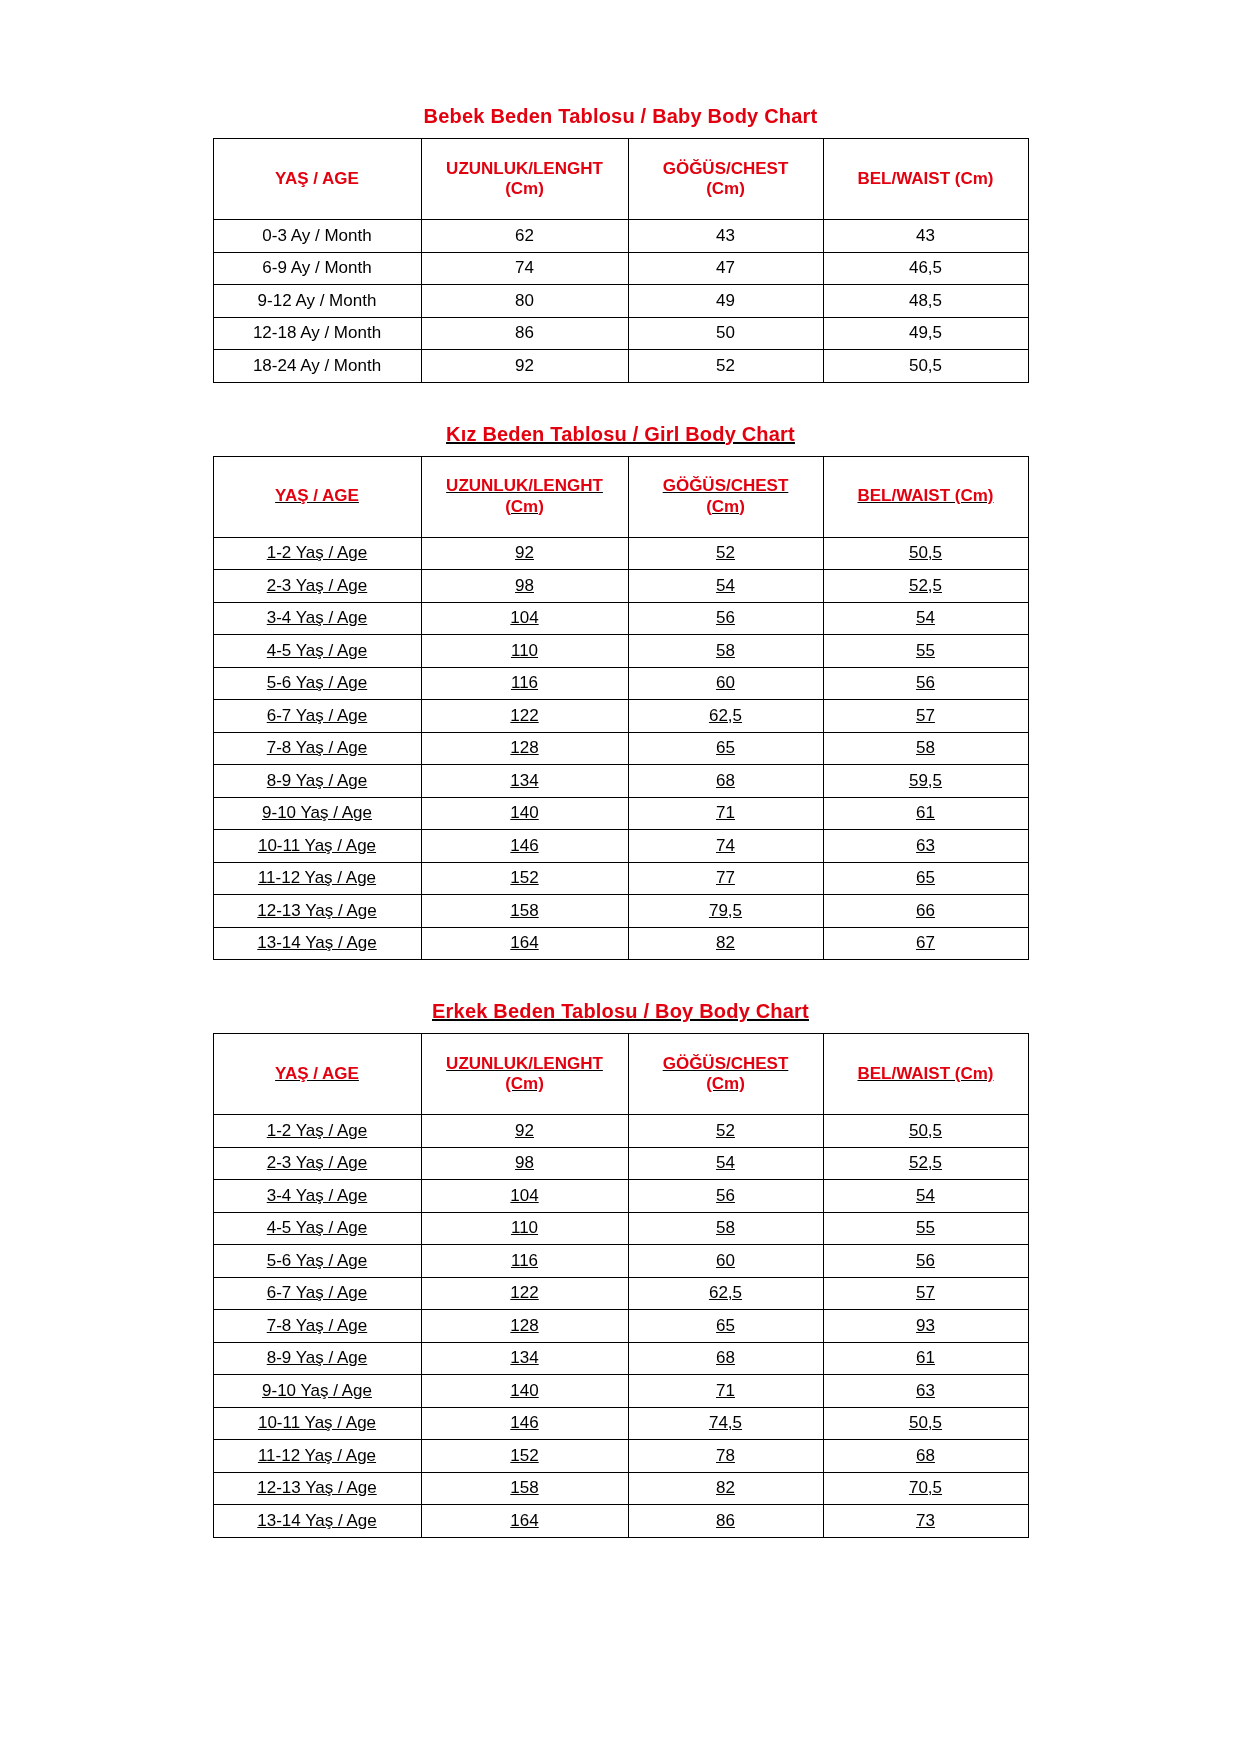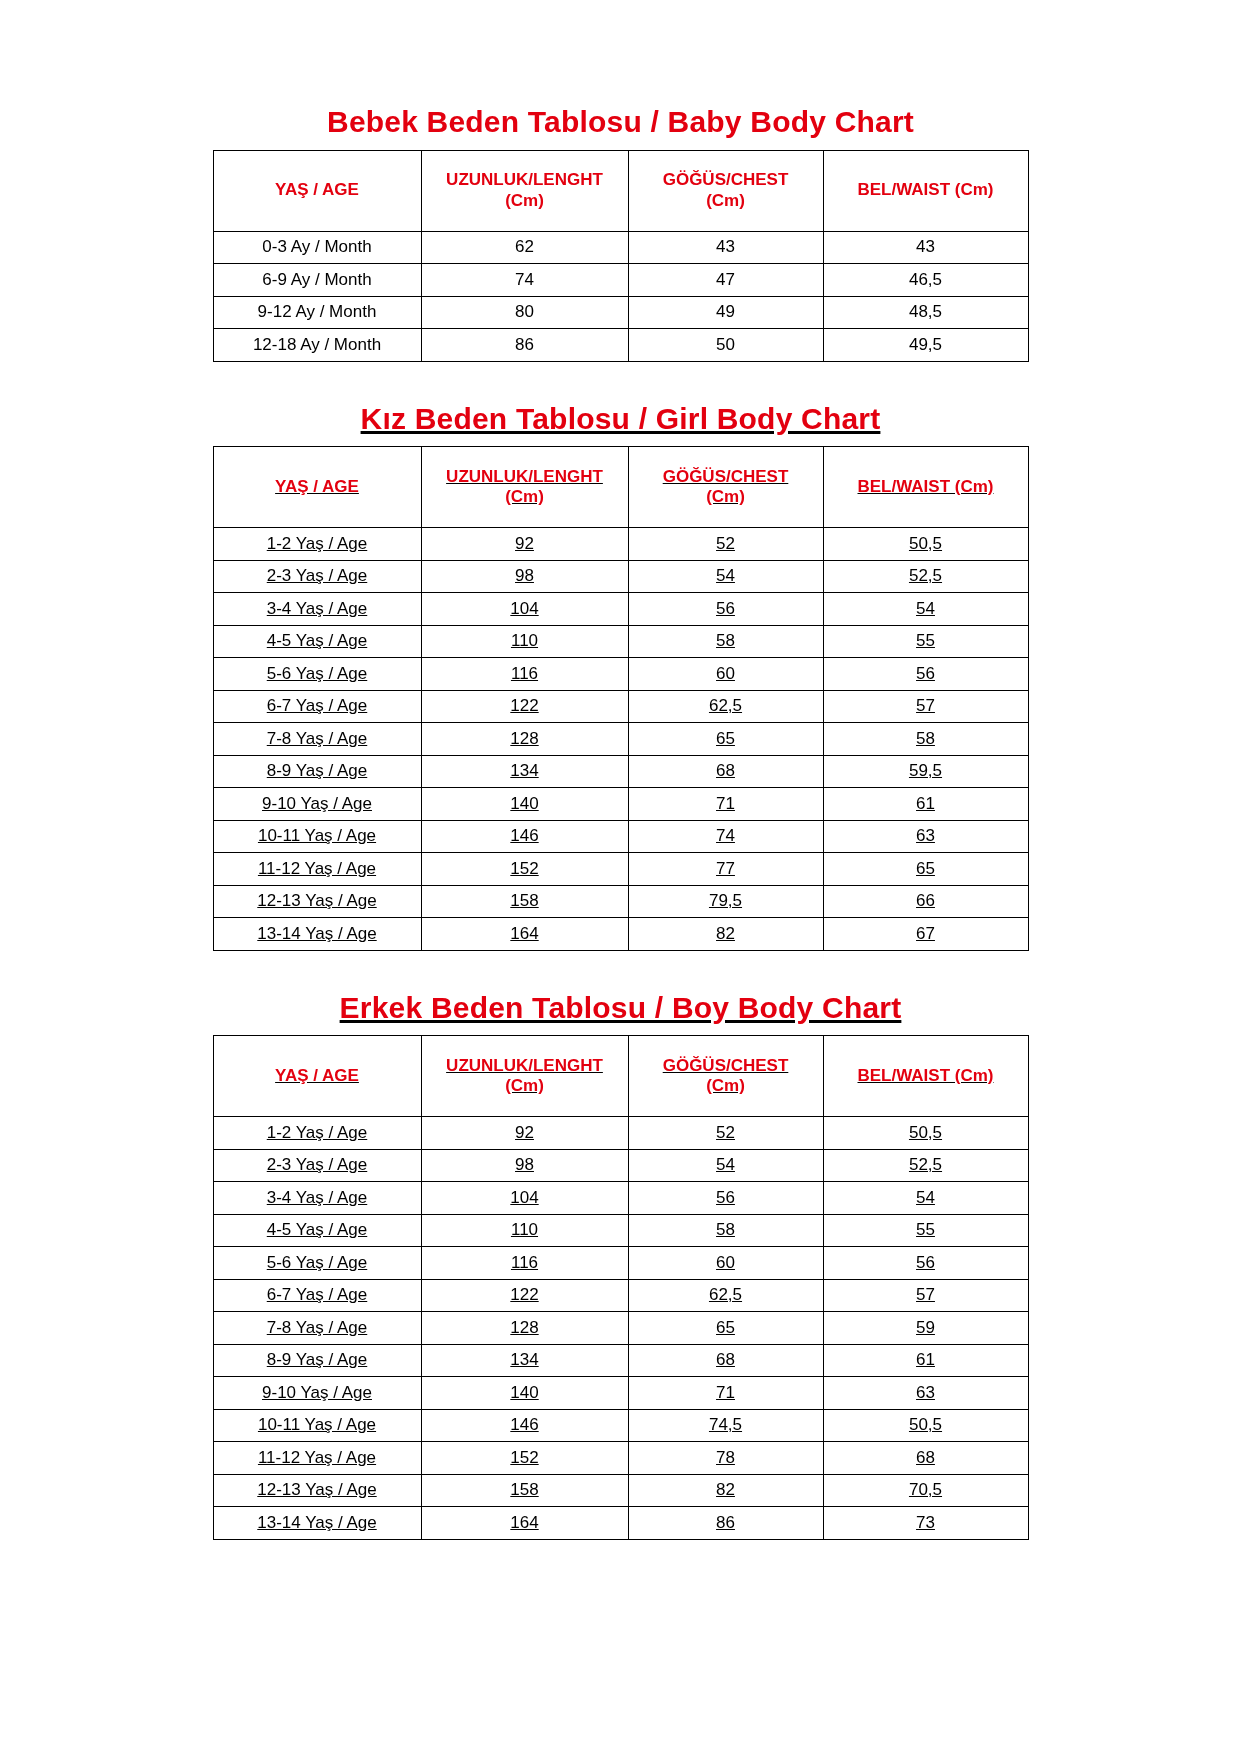--- a/index.html
+++ b/index.html
@@ -23,21 +23,21 @@
     width: 100%;
   }
   .section + .section {
     margin-top: 40px;
     text-decoration: underline;
   }
   .section-title {
     text-align: center;
     color: #e3000f;
     font-weight: bold;
-    font-size: 30px;
+    font-size: 20px;
     letter-spacing: 0.2px;
     margin: 0 0 10px 0;
     line-height: 1.15;
   }
   table.size-table {
     border-collapse: collapse;
     margin: 0 auto;
     width: 815px;
     table-layout: fixed;
   }
@@ -120,20 +120,26 @@
           <td>80</td>
           <td>49</td>
           <td>48,5</td>
         </tr>
         <tr>
           <td>12-18 Ay / Month</td>
           <td>86</td>
           <td>50</td>
           <td>49,5</td>
         </tr>
+        <tr>
+          <td>18-24 Ay / Month</td>
+          <td>92</td>
+          <td>52</td>
+          <td>50,5</td>
+        </tr>
       </tbody>
     </table>
   </div>
 
   <div class="section section-gap-lg">
     <h2 class="section-title">Kız Beden Tablosu / Girl Body Chart</h2>
     <table class="size-table">
       <colgroup>
         <col class="c-age">
           <col class="c-length">
@@ -294,21 +300,21 @@
         <tr>
           <td>6-7 Yaş / Age</td>
           <td>122</td>
           <td>62,5</td>
           <td>57</td>
         </tr>
         <tr>
           <td>7-8 Yaş / Age</td>
           <td>128</td>
           <td>65</td>
-          <td>59</td>
+          <td>93</td>
         </tr>
         <tr>
           <td>8-9 Yaş / Age</td>
           <td>134</td>
           <td>68</td>
           <td>61</td>
         </tr>
         <tr>
           <td>9-10 Yaş / Age</td>
           <td>140</td>

